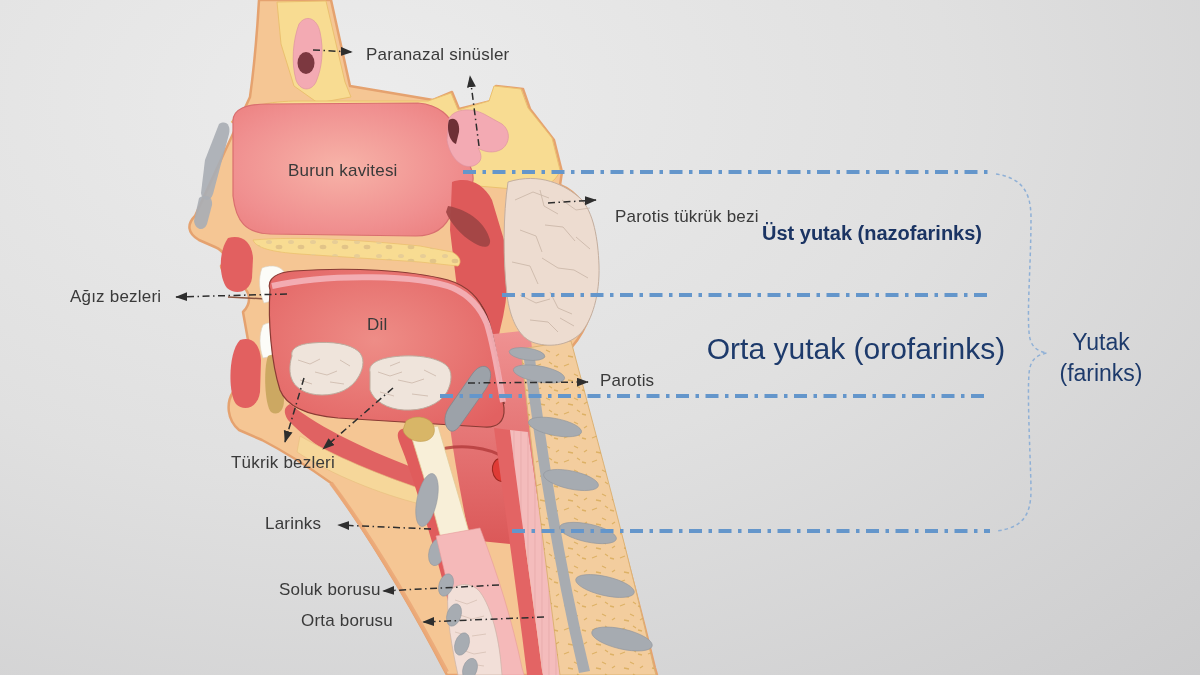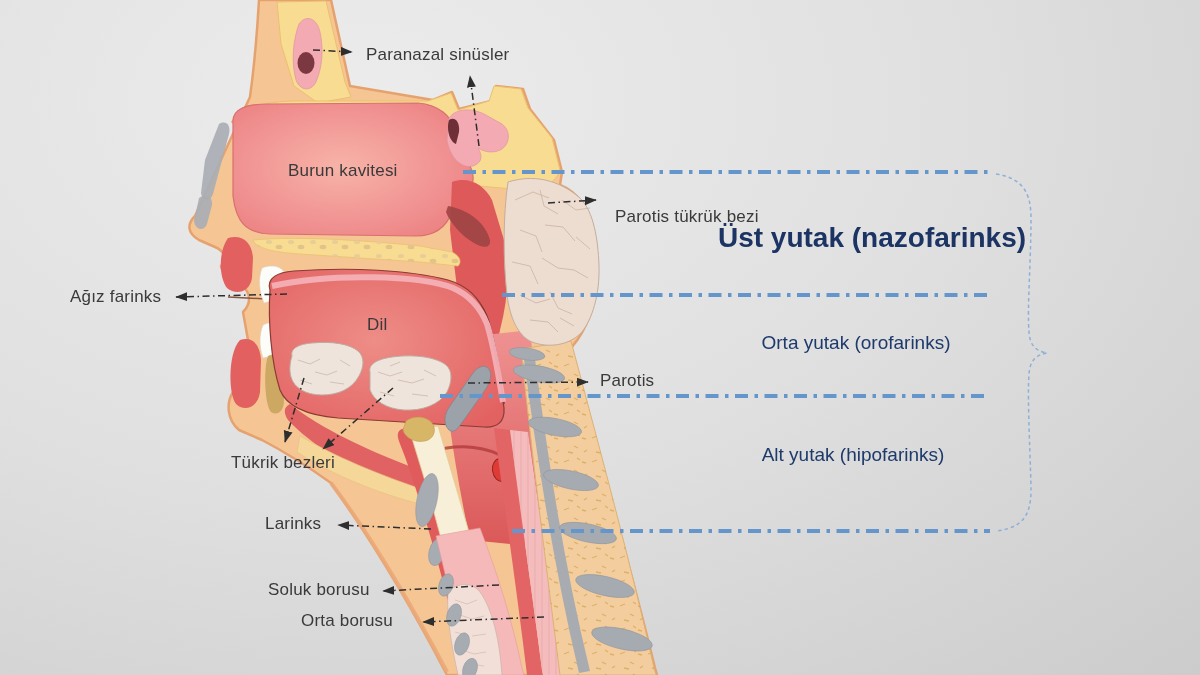--- a/index.html
+++ b/index.html
@@ -6,23 +6,23 @@
   .stage{
     position:relative;width:1200px;height:675px;overflow:hidden;
     background:radial-gradient(130% 150% at 30% 15%, #ececec 0%, #e0e0e0 38%, #cfcfd0 72%, #c1c1c3 100%);
     font-family:"Liberation Sans", sans-serif;
   }
   svg.anat{position:absolute;left:0;top:0;}
   .lbl{
     position:absolute;color:#3a3a3a;font-size:17px;white-space:nowrap;letter-spacing:.2px;
   }
   .region{
-    position:absolute;transform:translateX(-50%);color:#1d3a6b;font-size:19px;white-space:nowrap;
-  }
-  .region.bold{font-weight:bold;font-size:28px;color:#1b3463;}
+    position:absolute;transform:translateX(-50%);color:#1d3a6b;font-size:30px;white-space:nowrap;
+  }
+  .region.bold{font-weight:bold;font-size:20px;color:#1b3463;}
   .brace-label{
     position:absolute;transform:translateX(-50%);color:#1d3a6b;font-size:23px;
     text-align:center;line-height:31px;white-space:nowrap;
   }
 </style>
 </head>
 <body>
 
 <div class="stage">
 
@@ -196,26 +196,29 @@
     <path d="M393,388 L323,449" marker-end="url(#arr)"></path>
     <path d="M431,529 L338,525" marker-end="url(#arr)"></path>
     <path d="M499,585 L383,591" marker-end="url(#arr)"></path>
     <path d="M544,617 L423,622" marker-end="url(#arr)"></path>
   </g>
 </svg>
 
 <div class="lbl" style="left:366px;top:45px">Paranazal sinüsler</div>
 <div class="lbl" style="left:288px;top:161px">Burun kavitesi</div>
 <div class="lbl" style="left:615px;top:207px">Parotis tükrük bezi</div>
-<div class="lbl" style="left:70px;top:287px">Ağız farinks</div>
+<div class="lbl" style="left:70px;top:287px">Ağız bezleri</div>
 <div class="lbl" style="left:367px;top:315px">Dil</div>
 <div class="lbl" style="left:600px;top:371px">Parotis</div>
 <div class="lbl" style="left:231px;top:453px">Tükrik bezleri</div>
 <div class="lbl" style="left:265px;top:514px">Larinks</div>
-<div class="lbl" style="left:268px;top:580px">Soluk borusu</div>
+<div class="lbl" style="left:279px;top:580px">Soluk borusu</div>
 <div class="lbl" style="left:301px;top:611px">Orta borusu</div>
 
 <div class="region bold" style="left:872px;top:222px">Üst yutak (nazofarinks)</div>
 <div class="region" style="left:856px;top:332px">Orta yutak (orofarinks)</div>
-<div class="region" style="left:853px;top:444px">Alt yutak (hipofarinks)</div>
-
-
+
+<div class="brace-label" style="left:1101px;top:327px">
+  <div>Yutak</div>
+  <div>(farinks)</div>
 </div>
 
+</div>
+
 </body></html>

